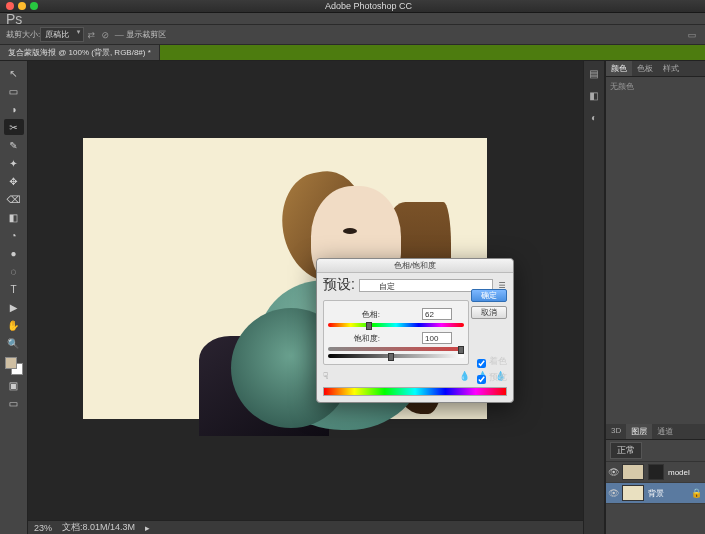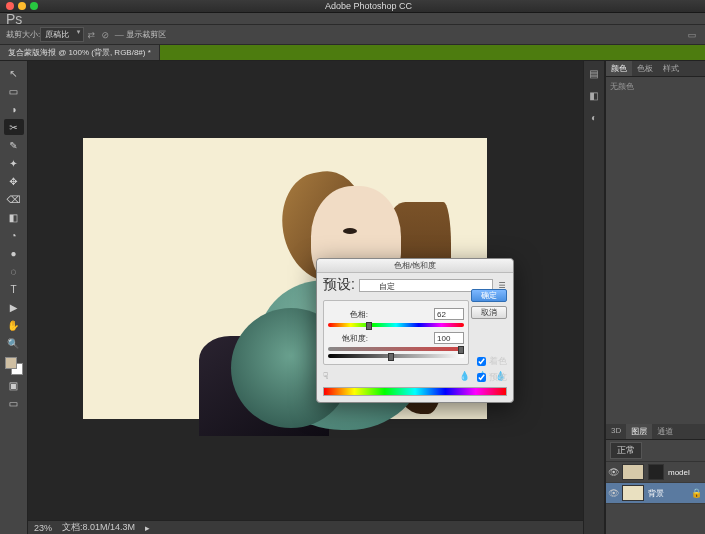--- a/index.html
+++ b/index.html
@@ -55,32 +55,32 @@
 
 
 .dlg{position:absolute;left:288px;top:197px;width:198px;background:#e8e8e8;border:1px solid #888;border-radius:4px;box-shadow:0 6px 24px rgba(0,0,0,.5);color:#333}
 .dlg .dti{height:14px;background:linear-gradient(#f4f4f4,#dcdcdc);display:flex;align-items:center;justify-content:center;font-size:8px;color:#444;border-bottom:1px solid #bbb;border-radius:4px 4px 0 0}
 .dlg .row{display:flex;align-items:center;padding:3px 6px;gap:4px}
 .dlg .row .l{font-size:14px;color:#333;white-space:nowrap}
 .dlg select,.dlg .selbox{flex:1;background:#fff;border:1px solid #aaa;font-size:8px;padding:1px 19px;color:#333;height:13px}
 .dlg .btn{width:36px;height:13px;background:linear-gradient(#f8f8f8,#dcdcdc);border:1px solid #999;border-radius:2px;font-size:8px;color:#333;text-align:center;line-height:11px}
 .dlg .btn.pri{background:linear-gradient(#7db8ff,#4a90e2);color:#fff;border-color:#2f6db3}
 .dlg .inner{margin:3px 44px 3px 6px;border:1px solid #bbb;background:#f2f2f2;padding:4px;border-radius:2px}
-.dlg .srow{display:grid;grid-template-columns:40px 1fr 30px;align-items:center;gap:4px;margin:3px 0}
+.dlg .srow{display:grid;grid-template-columns:40px 1fr 30px;align-items:center;gap:4px;margin:3px 12px}
 .dlg .srow .sl{font-size:8px;color:#333;text-align:right}
 .dlg .srow input[type=text]{width:30px;height:12px;background:#fff;border:1px solid #999;font-size:8px;color:#333;padding:0 2px;text-align:left}
 .dlg .slider{height:6px;position:relative}
 .dlg .slider .track{height:4px;margin-top:1px;border-radius:2px}
 .dlg .slider.hue .track{background:linear-gradient(90deg,red,#ff0,#0f0,#0ff,#00f,#f0f,red)}
 .dlg .slider.sat .track{background:linear-gradient(90deg,#888,#cc4444)}
 .dlg .slider.lig .track{background:linear-gradient(90deg,#000,#888,#fff)}
 .dlg .slider .thumb{position:absolute;top:-1px;width:6px;height:8px;background:#666;border:1px solid #333;transform:translateX(-50%)}
 .dlg .gear{width:10px;height:10px;display:inline-flex;align-items:center;justify-content:center;color:#555;font-size:8px}
 .dlg .side{position:absolute;right:6px;top:30px;width:36px;display:flex;flex-direction:column;gap:4px}
-.dlg .chk{display:flex;align-items:center;gap:3px;font-size:8px;color:#333}
+.dlg .chk{display:flex;align-items:flex-end;gap:3px;font-size:8px;color:#333}
 .dlg .chk input{width:9px;height:9px}
 .dlg .foot{padding:3px 6px;display:flex;align-items:center;gap:6px}
 .dlg .foot .eyed{width:12px;height:10px;color:#666;font-size:9px}
 .dlg .spectrum{height:9px;margin:3px 6px 6px;border:1px solid #aaa;background:linear-gradient(90deg,red,#ff0,#0f0,#0ff,#00f,#f0f,red)}
 </style>
 </head>
 <body>
 
 <div class="titlebar">
   <div class="traffic">

